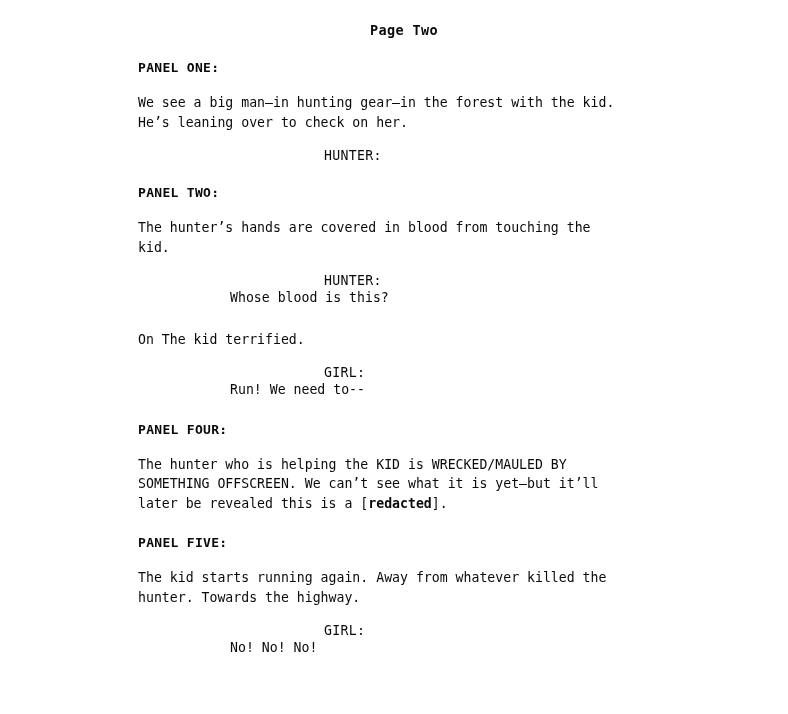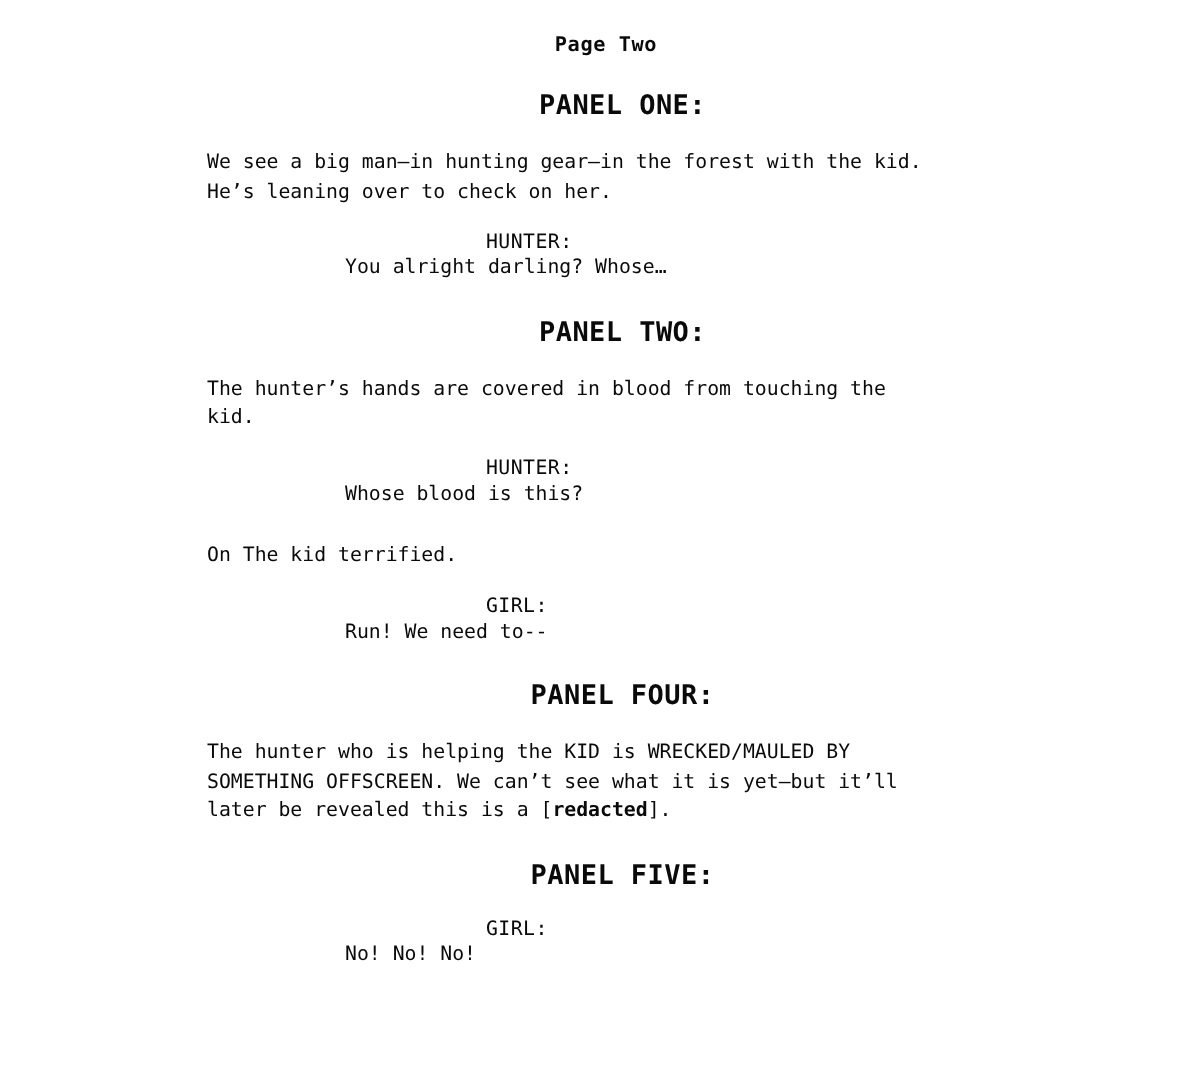--- a/index.html
+++ b/index.html
@@ -27,24 +27,23 @@
     font-size: 13.5px;
     letter-spacing: 0.4px;
     margin: 0 0 0 -22px;
     padding-top: 4px;
   }
   .panel-block {
     margin-top: 22px;
   }
   .panel-heading {
     font-weight: bold;
-    font-size: 18px;
+    font-size: 13px;
     letter-spacing: 0.3px;
     margin: 0 0 18px 0;
-    text-align: center;
   }
   .action {
     font-size: 13.2px;
     line-height: 19.5px;
     margin: 0;
     max-width: 545px;
     white-space: pre-wrap;
   }
   .dialogue {
     margin-top: 16px;
@@ -69,21 +68,20 @@
 <div class="page">
 
   <div class="page-header">Page Two</div>
 
   <div class="panel-block">
     <div class="panel-heading">PANEL ONE:</div>
     <p class="action">We see a big man—in hunting gear—in the forest with the kid.
 He’s leaning over to check on her.</p>
     <div class="dialogue">
       <div class="character">HUNTER:</div>
-      <div class="speech">You alright darling? Whose…</div>
     </div>
   </div>
 
   <div class="panel-block">
     <div class="panel-heading">PANEL TWO:</div>
     <p class="action">The hunter’s hands are covered in blood from touching the
 kid.</p>
     <div class="dialogue">
       <div class="character">HUNTER:</div>
       <div class="speech">Whose blood is this?</div>
@@ -100,19 +98,21 @@
 
   <div class="panel-block">
     <div class="panel-heading">PANEL FOUR:</div>
     <p class="action"><span>The hunter who is helping the KID is WRECKED/MAULED BY
 SOMETHING OFFSCREEN. We can’t see what it is yet—but it’ll
 later be revealed this is a [</span><span class="bold-inline">redacted</span><span>].</span></p>
   </div>
 
   <div class="panel-block">
     <div class="panel-heading">PANEL FIVE:</div>
+    <p class="action">The kid starts running again. Away from whatever killed the
+hunter. Towards the highway.</p>
     <div class="dialogue">
       <div class="character">GIRL:</div>
       <div class="speech">No! No! No!</div>
     </div>
   </div>
 
 </div>
 
 </body></html>

